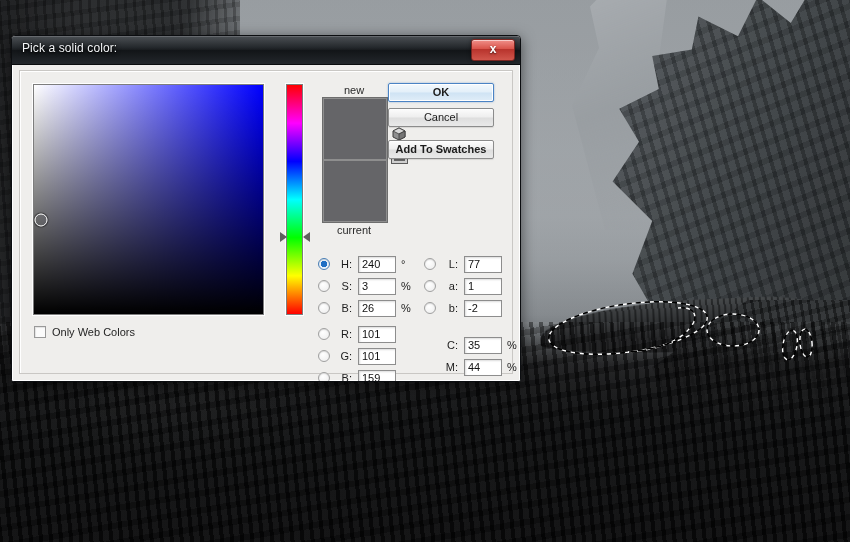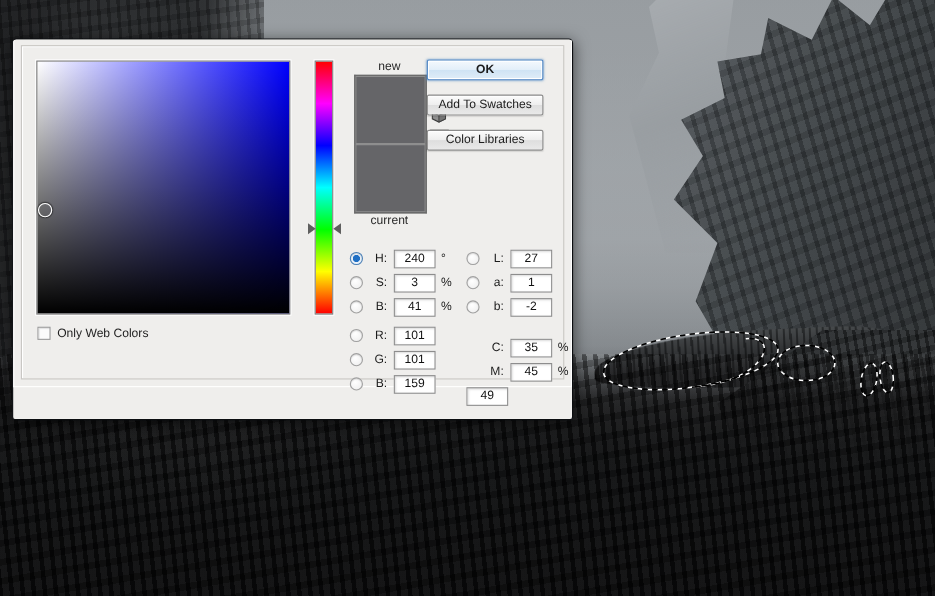--- a/index.html
+++ b/index.html
@@ -297,21 +297,21 @@
     box-shadow: inset 0 1px 0 #ffffff, 0 1px 1px rgba(0,0,0,0.10);
     cursor: pointer;
     user-select: none;
   }
   .btn.default {
     border: 1px solid #4b83c4;
     box-shadow: inset 0 0 0 1px #ffffff, inset 0 1px 0 #ffffff, 0 0 2px rgba(70,130,190,0.6);
     background: linear-gradient(180deg, #f4f9fd 0%, #e3eff9 48%, #cfe3f4 52%, #e0edf8 100%);
     font-weight: bold;
   }
-  .btn.spacer-top { margin-top: 13px; }
+  .btn.spacer-top { margin-top: 13px; font-weight: bold; }
 
   
   .webcolors {
     position:absolute; left: 14px; top: 255px;
     display:flex; align-items:center; gap:6px;
     cursor: pointer;
   }
   .chk {
     width: 12px; height: 12px; box-sizing:border-box;
     border: 1px solid #999; background: #fbfbfb;
@@ -347,21 +347,20 @@
   }
   .finput {
     width: 38px; height: 17px; box-sizing:border-box;
     border: 1px solid #8d8d8d;
     background: #ffffff;
     box-shadow: inset 1px 1px 2px rgba(0,0,0,0.14);
     font-size: 11px; color: #111;
     padding: 0 3px; line-height: 15px;
     font-family: "Liberation Sans", sans-serif;
     cursor: text;
-    text-align: center;
   }
   .funit {
     margin-left: 5px; font-size: 11px; color: #1c1c1c; width: 14px;
   }
 </style>
 </head>
 <body>
 
 <div id="stage">
 
@@ -387,20 +386,26 @@
         <path d="M628 352 C660 350 680 340 690 328 C700 316 694 306 678 308"></path>
         <ellipse cx="733" cy="330" rx="26" ry="16"></ellipse>
         <ellipse cx="790" cy="345" rx="7" ry="15" transform="rotate(10 790 345)"></ellipse>
         <ellipse cx="806" cy="343" rx="6" ry="14" transform="rotate(-6 806 343)"></ellipse>
       </g>
     </svg>
   </div>
 
   <div id="dialog">
 
+    <div class="titlebar">
+      <div class="title-text">Pick a solid color:</div>
+      <div class="close-btn">
+        <span>x</span>
+      </div>
+    </div>
 
     <div class="body">
       <div class="body-inner">
 
         <div class="sb-field" id="sbField" style="background: linear-gradient(rgba(0, 0, 0, 0) 0%, rgb(0, 0, 0) 100%), linear-gradient(90deg, rgb(255, 255, 255) 0%, rgb(0, 0, 255) 100%);">
           <div class="sb-cursor" id="sbCursor" style="left: 6.87px; top: 135.11px;"></div>
         </div>
 
         <div class="hue-wrap">
           <div class="hue-bar"></div>
@@ -419,22 +424,22 @@
           <svg class="cube-icon" viewBox="0 0 14 14">
             <polygon points="7,1 13,4 13,10 7,13 1,10 1,4" fill="#8f8f8f" stroke="#3c3c3c" stroke-width="1"></polygon>
             <polygon points="7,1 13,4 7,7 1,4" fill="#d8d8d8" stroke="#3c3c3c" stroke-width="0.8"></polygon>
             <polygon points="7,7 13,4 13,10 7,13" fill="#757575" stroke="#3c3c3c" stroke-width="0.8"></polygon>
           </svg>
           <span class="websafe-chip" id="wsChip" style="background: rgb(102, 102, 102);"></span>
         </div>
 
         <div class="btn-col">
           <div class="btn default">OK</div>
+          <div class="btn">Cancel</div>
           <div class="btn spacer-top">Add To Swatches</div>
-          <div class="btn spacer-top">Color Libraries</div>
         </div>
 
         <div class="webcolors">
           <span class="chk" id="webChk"></span>
           <span class="webcolors-label">Only Web Colors</span>
         </div>
 
         <div class="fields">
           <div class="fgroup" id="grpHSB" style="left:0;   top:0;">
               <div class="frow">
@@ -445,21 +450,21 @@
               </div>
               <div class="frow">
                 <span class="radio"></span>
                 <span class="fname">S:</span>
                 <span class="finput">3</span>
                 <span class="funit">%</span>
               </div>
               <div class="frow">
                 <span class="radio"></span>
                 <span class="fname">B:</span>
-                <span class="finput">41</span>
+                <span class="finput">26</span>
                 <span class="funit">%</span>
               </div>
             </div>
           <div class="fgroup" id="grpRGB" style="left:0;   top:70px;">
               <div class="frow">
                 <span class="radio"></span>
                 <span class="fname">R:</span>
                 <span class="finput">101</span>
                 <span class="funit"></span>
               </div>
@@ -473,21 +478,21 @@
                 <span class="radio"></span>
                 <span class="fname">B:</span>
                 <span class="finput">159</span>
                 <span class="funit"></span>
               </div>
             </div>
           <div class="fgroup" id="grpLAB" style="left:106px; top:0;">
               <div class="frow">
                 <span class="radio"></span>
                 <span class="fname">L:</span>
-                <span class="finput">27</span>
+                <span class="finput">77</span>
                 <span class="funit"></span>
               </div>
               <div class="frow">
                 <span class="radio"></span>
                 <span class="fname">a:</span>
                 <span class="finput">1</span>
                 <span class="funit"></span>
               </div>
               <div class="frow">
                 <span class="radio"></span>
@@ -499,21 +504,21 @@
           <div class="fgroup" id="grpCMYK" style="left:106px; top:81px;">
               <div class="frow">
                 <span class="radio blank"></span>
                 <span class="fname">C:</span>
                 <span class="finput">35</span>
                 <span class="funit">%</span>
               </div>
               <div class="frow">
                 <span class="radio blank"></span>
                 <span class="fname">M:</span>
-                <span class="finput">45</span>
+                <span class="finput">44</span>
                 <span class="funit">%</span>
               </div>
               <div class="frow">
                 <span class="finput">49</span>
               </div>
             </div>
         </div>
 
       </div>
     </div>

